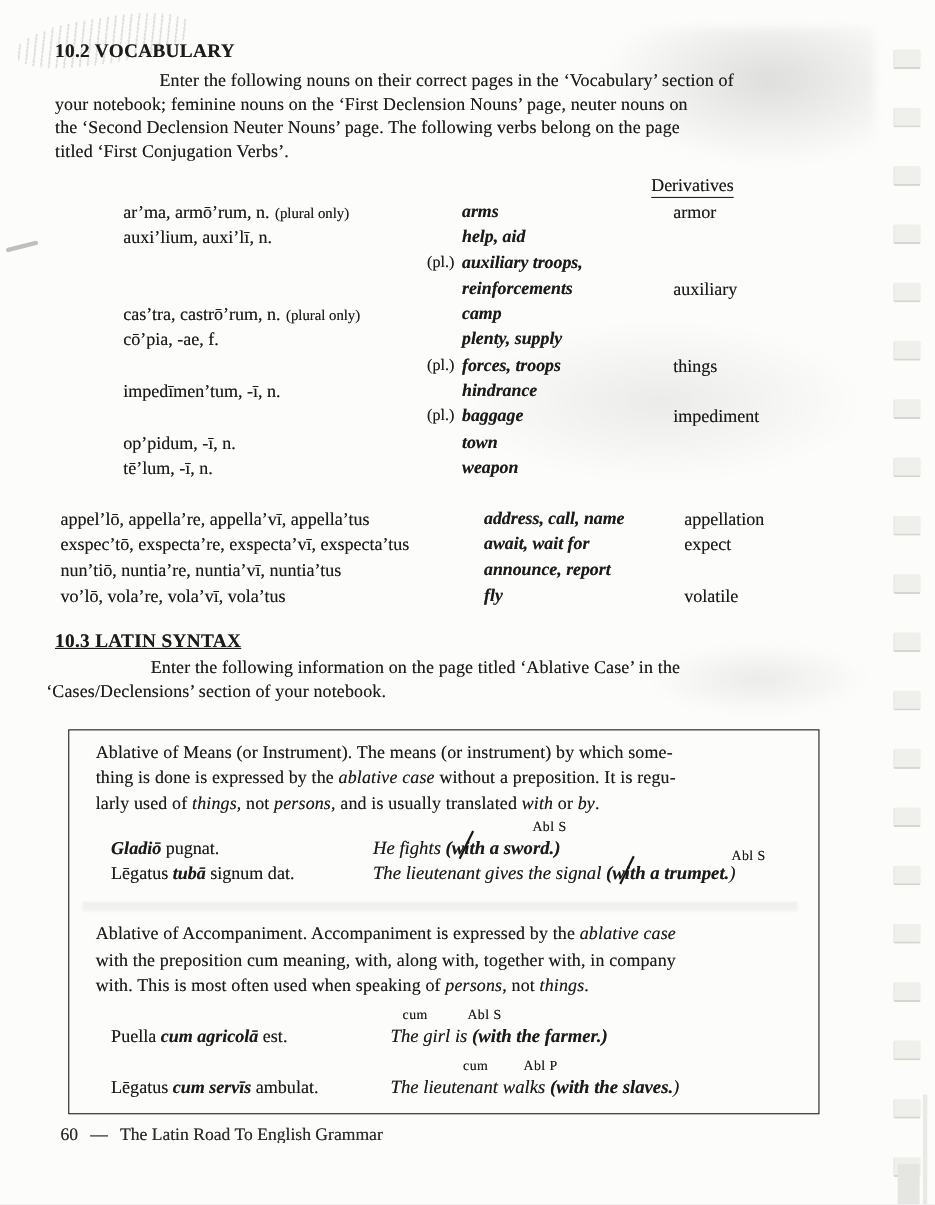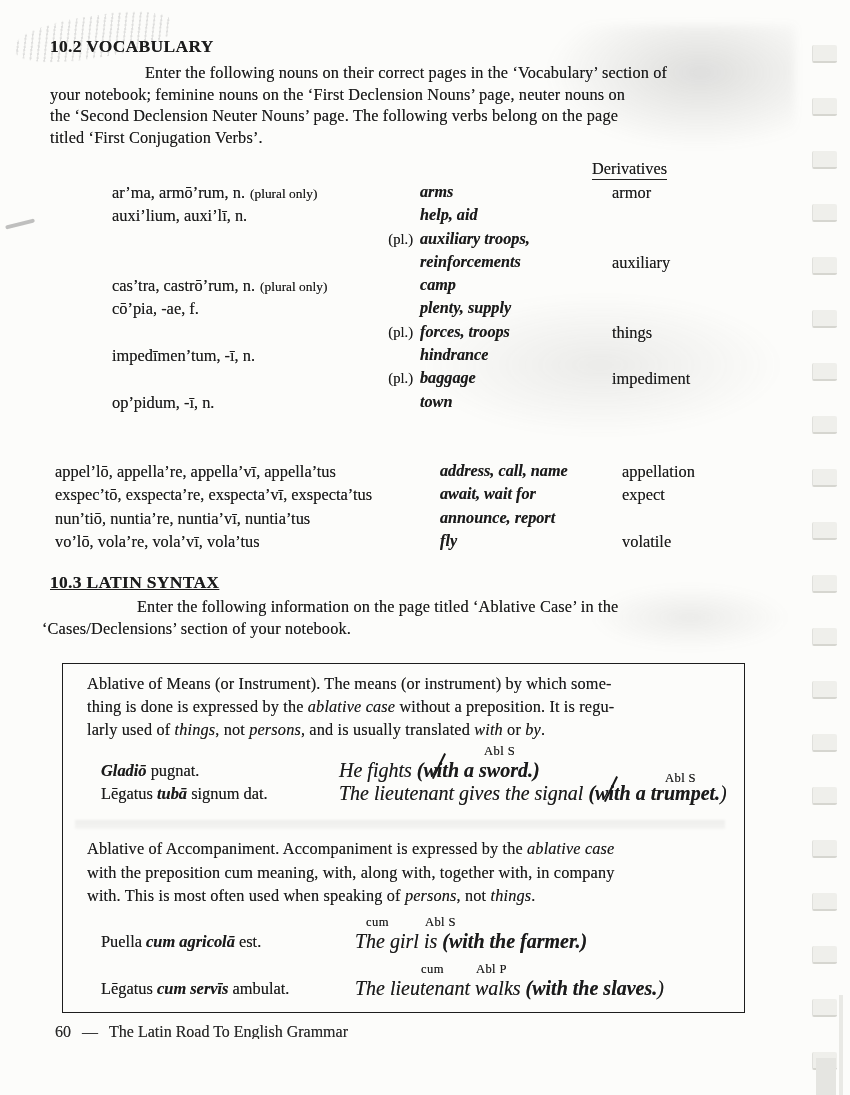--- a/index.html
+++ b/index.html
@@ -34,21 +34,21 @@
   .synbox{border:1.6px solid #1d1d1d;padding:8px 22px 0 24px;}
   .rich{font-size:16.3px;line-height:23px;letter-spacing:.15px;white-space:nowrap;}
   .seg-b{font-weight:normal;}
   .seg-i{font-style:italic;}
   .seg-bi{font-weight:bold;font-style:italic;}
   .seg-slash{position:relative;}
   .seg-slash::after{content:"";position:absolute;left:42%;top:-7px;width:1.7px;height:28px;background:#171717;transform:rotate(26deg);}
   .case-lbl{font-size:12.6px;line-height:15px;letter-spacing:.4px;white-space:nowrap;}
   .ex-row{display:grid;line-height:23px;white-space:nowrap;}
   .ex-row .lat{padding-left:14px;font-size:16.4px;}
-  .ex-row .eng{font-size:20px;}
+  .ex-row .eng{font-size:17px;}
   .means-rows{position:relative;}
   .lbl-abs{position:absolute;right:26px;top:12px;}
 
   
   .footer{display:flex;align-items:flex-start;gap:11px;height:17px;overflow:hidden;
           font-size:16px;line-height:20px;color:#2a2a2a;}
 
   
   .smudge-tl{background:repeating-linear-gradient(105deg,rgba(55,55,55,.15) 0 1.5px,transparent 1.5px 7px);
              transform:rotate(-9deg);border-radius:45%;filter:blur(.5px);}
@@ -182,20 +182,28 @@
         <div class="deriv">impediment</div>
       </div>
       <div class="row">
         <div class="c1">
           <span><span>op’pidum, -ī, n.</span><span class="note"></span></span>
           <span class="pl"></span>
         </div>
         <div class="meaning">town</div>
         <div class="deriv"></div>
       </div>
+      <div class="row">
+        <div class="c1">
+          <span><span>tē’lum, -ī, n.</span><span class="note"></span></span>
+          <span class="pl"></span>
+        </div>
+        <div class="meaning">weapon</div>
+        <div class="deriv"></div>
+      </div>
     </div>
 
   <div class="abs vgrid vgrid2" style="left:55px;top:460px;width:690px;">
 
   <div class="row">
         <div>appel’lō, appella’re, appella’vī, appella’tus</div>
         <div class="meaning">address, call, name</div>
         <div class="deriv">appellation</div>
       </div>
       <div class="row">

